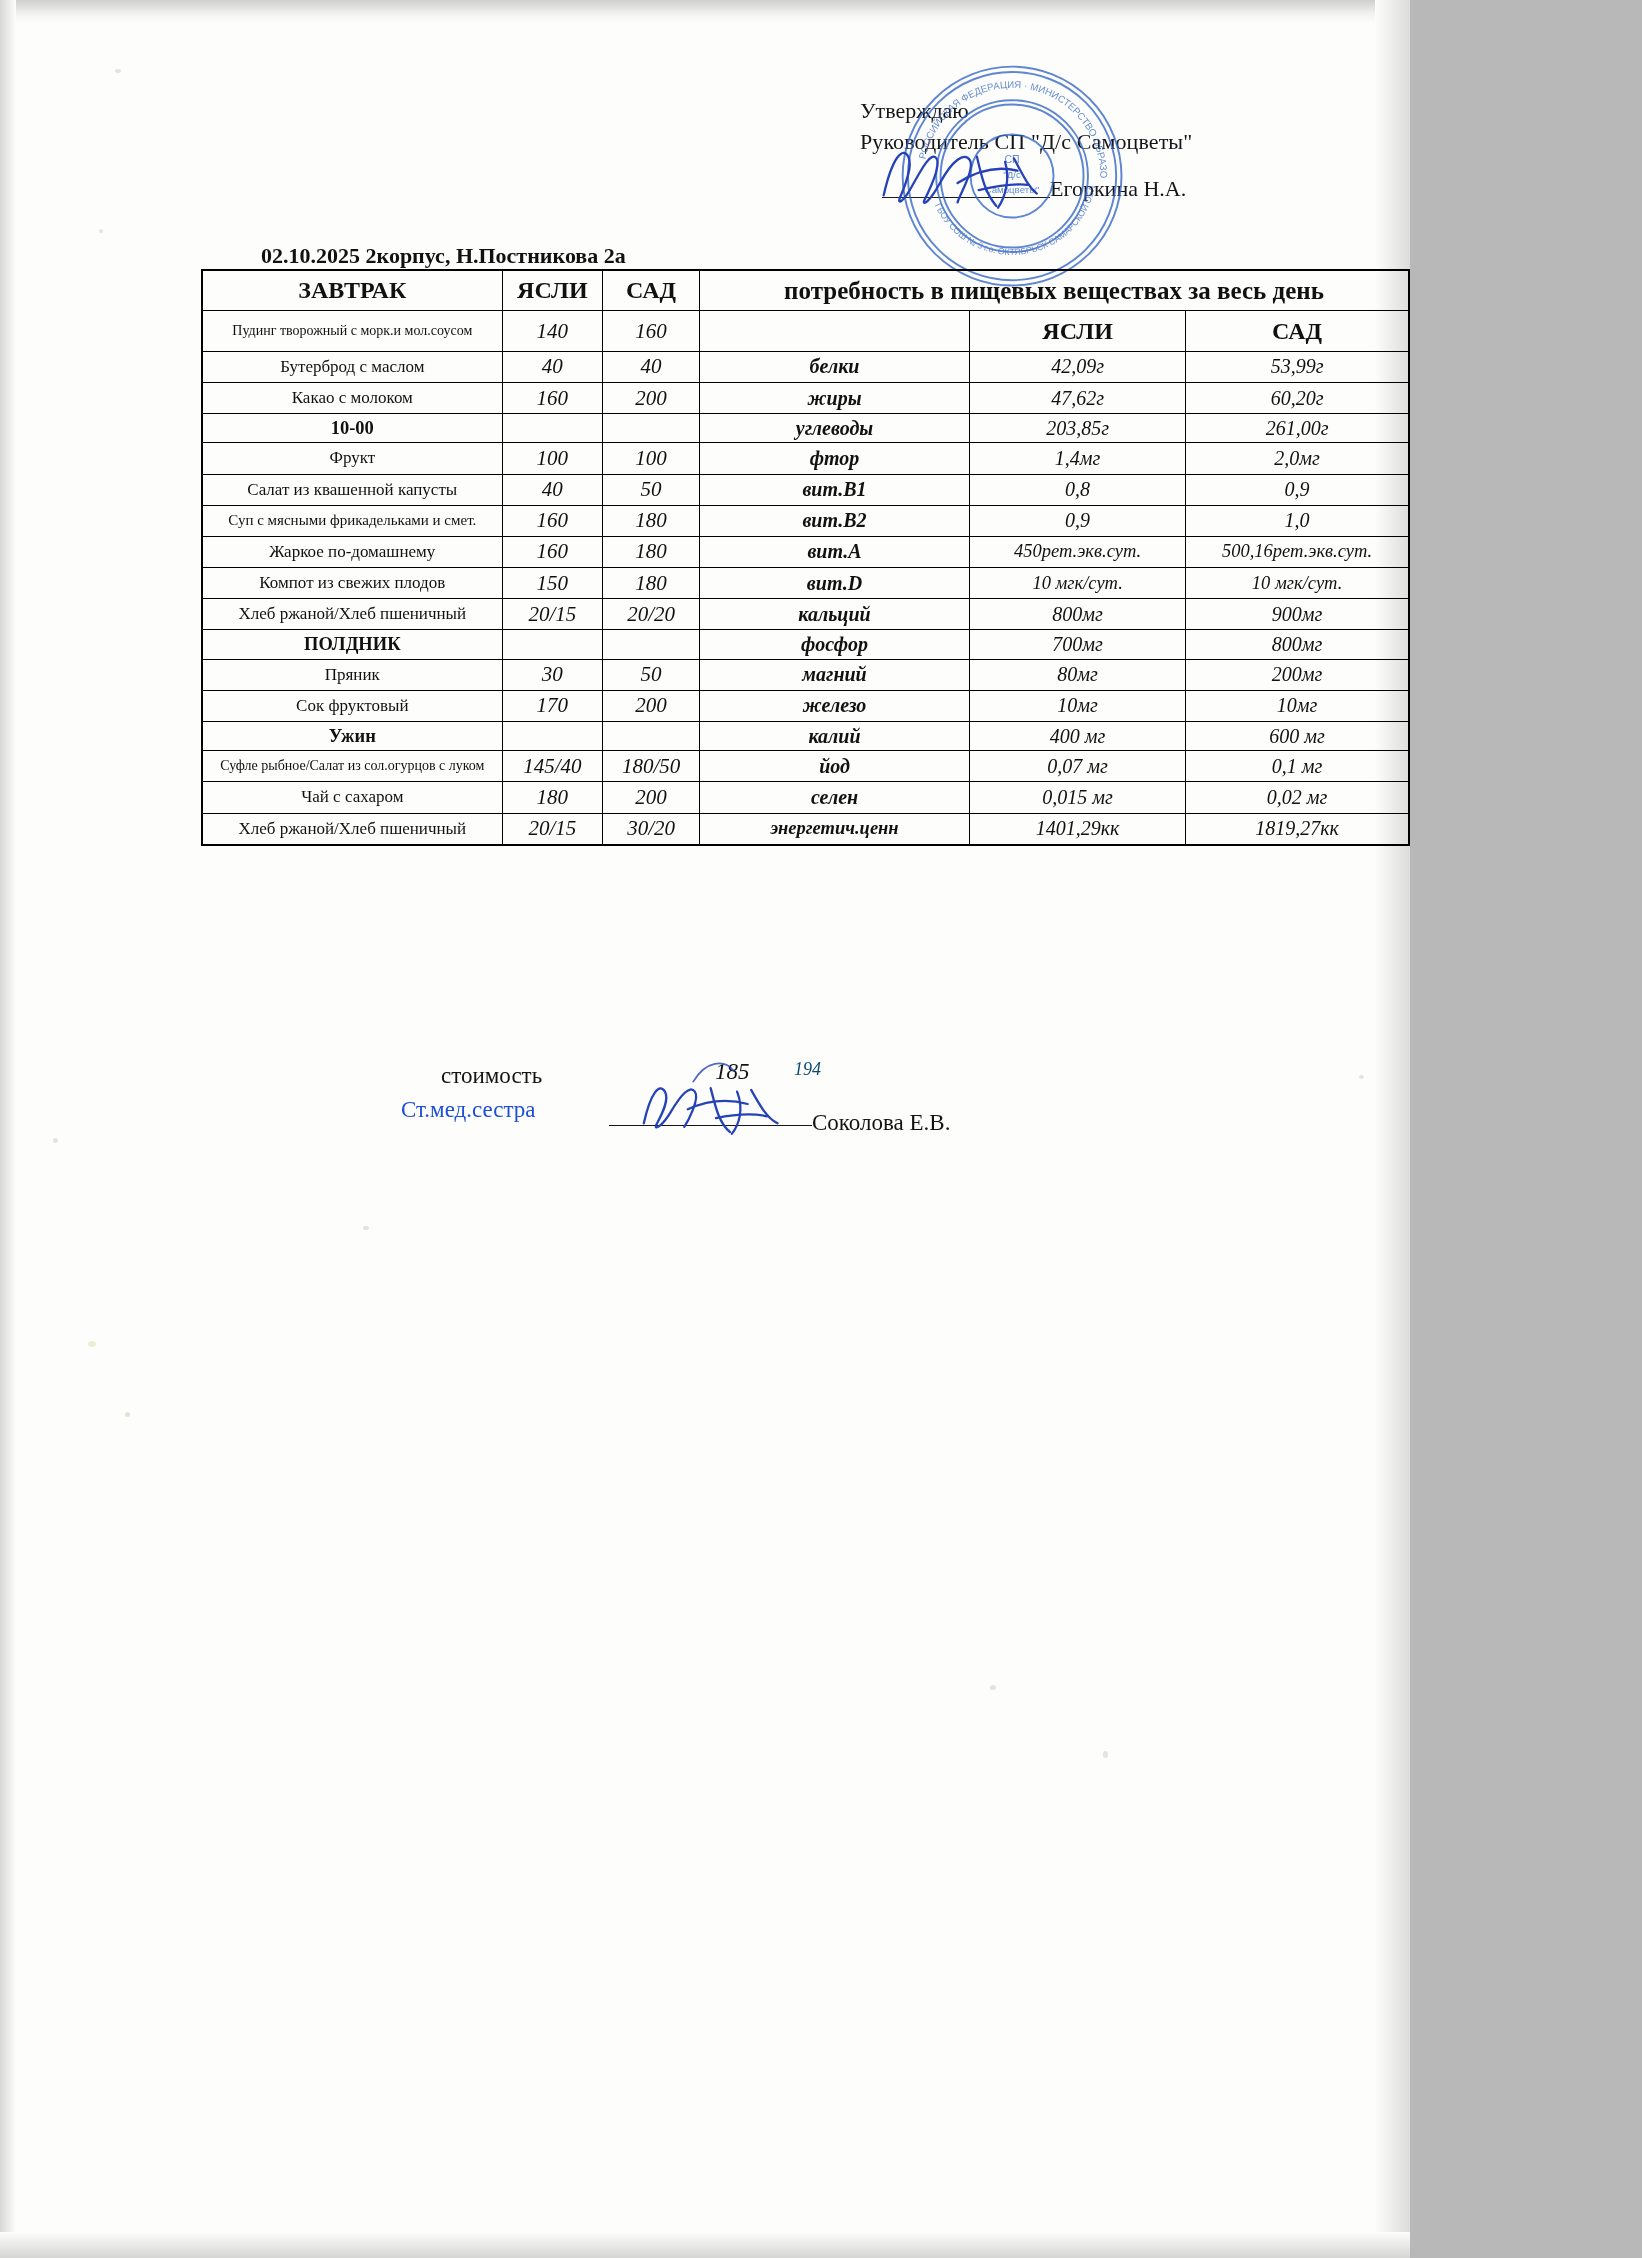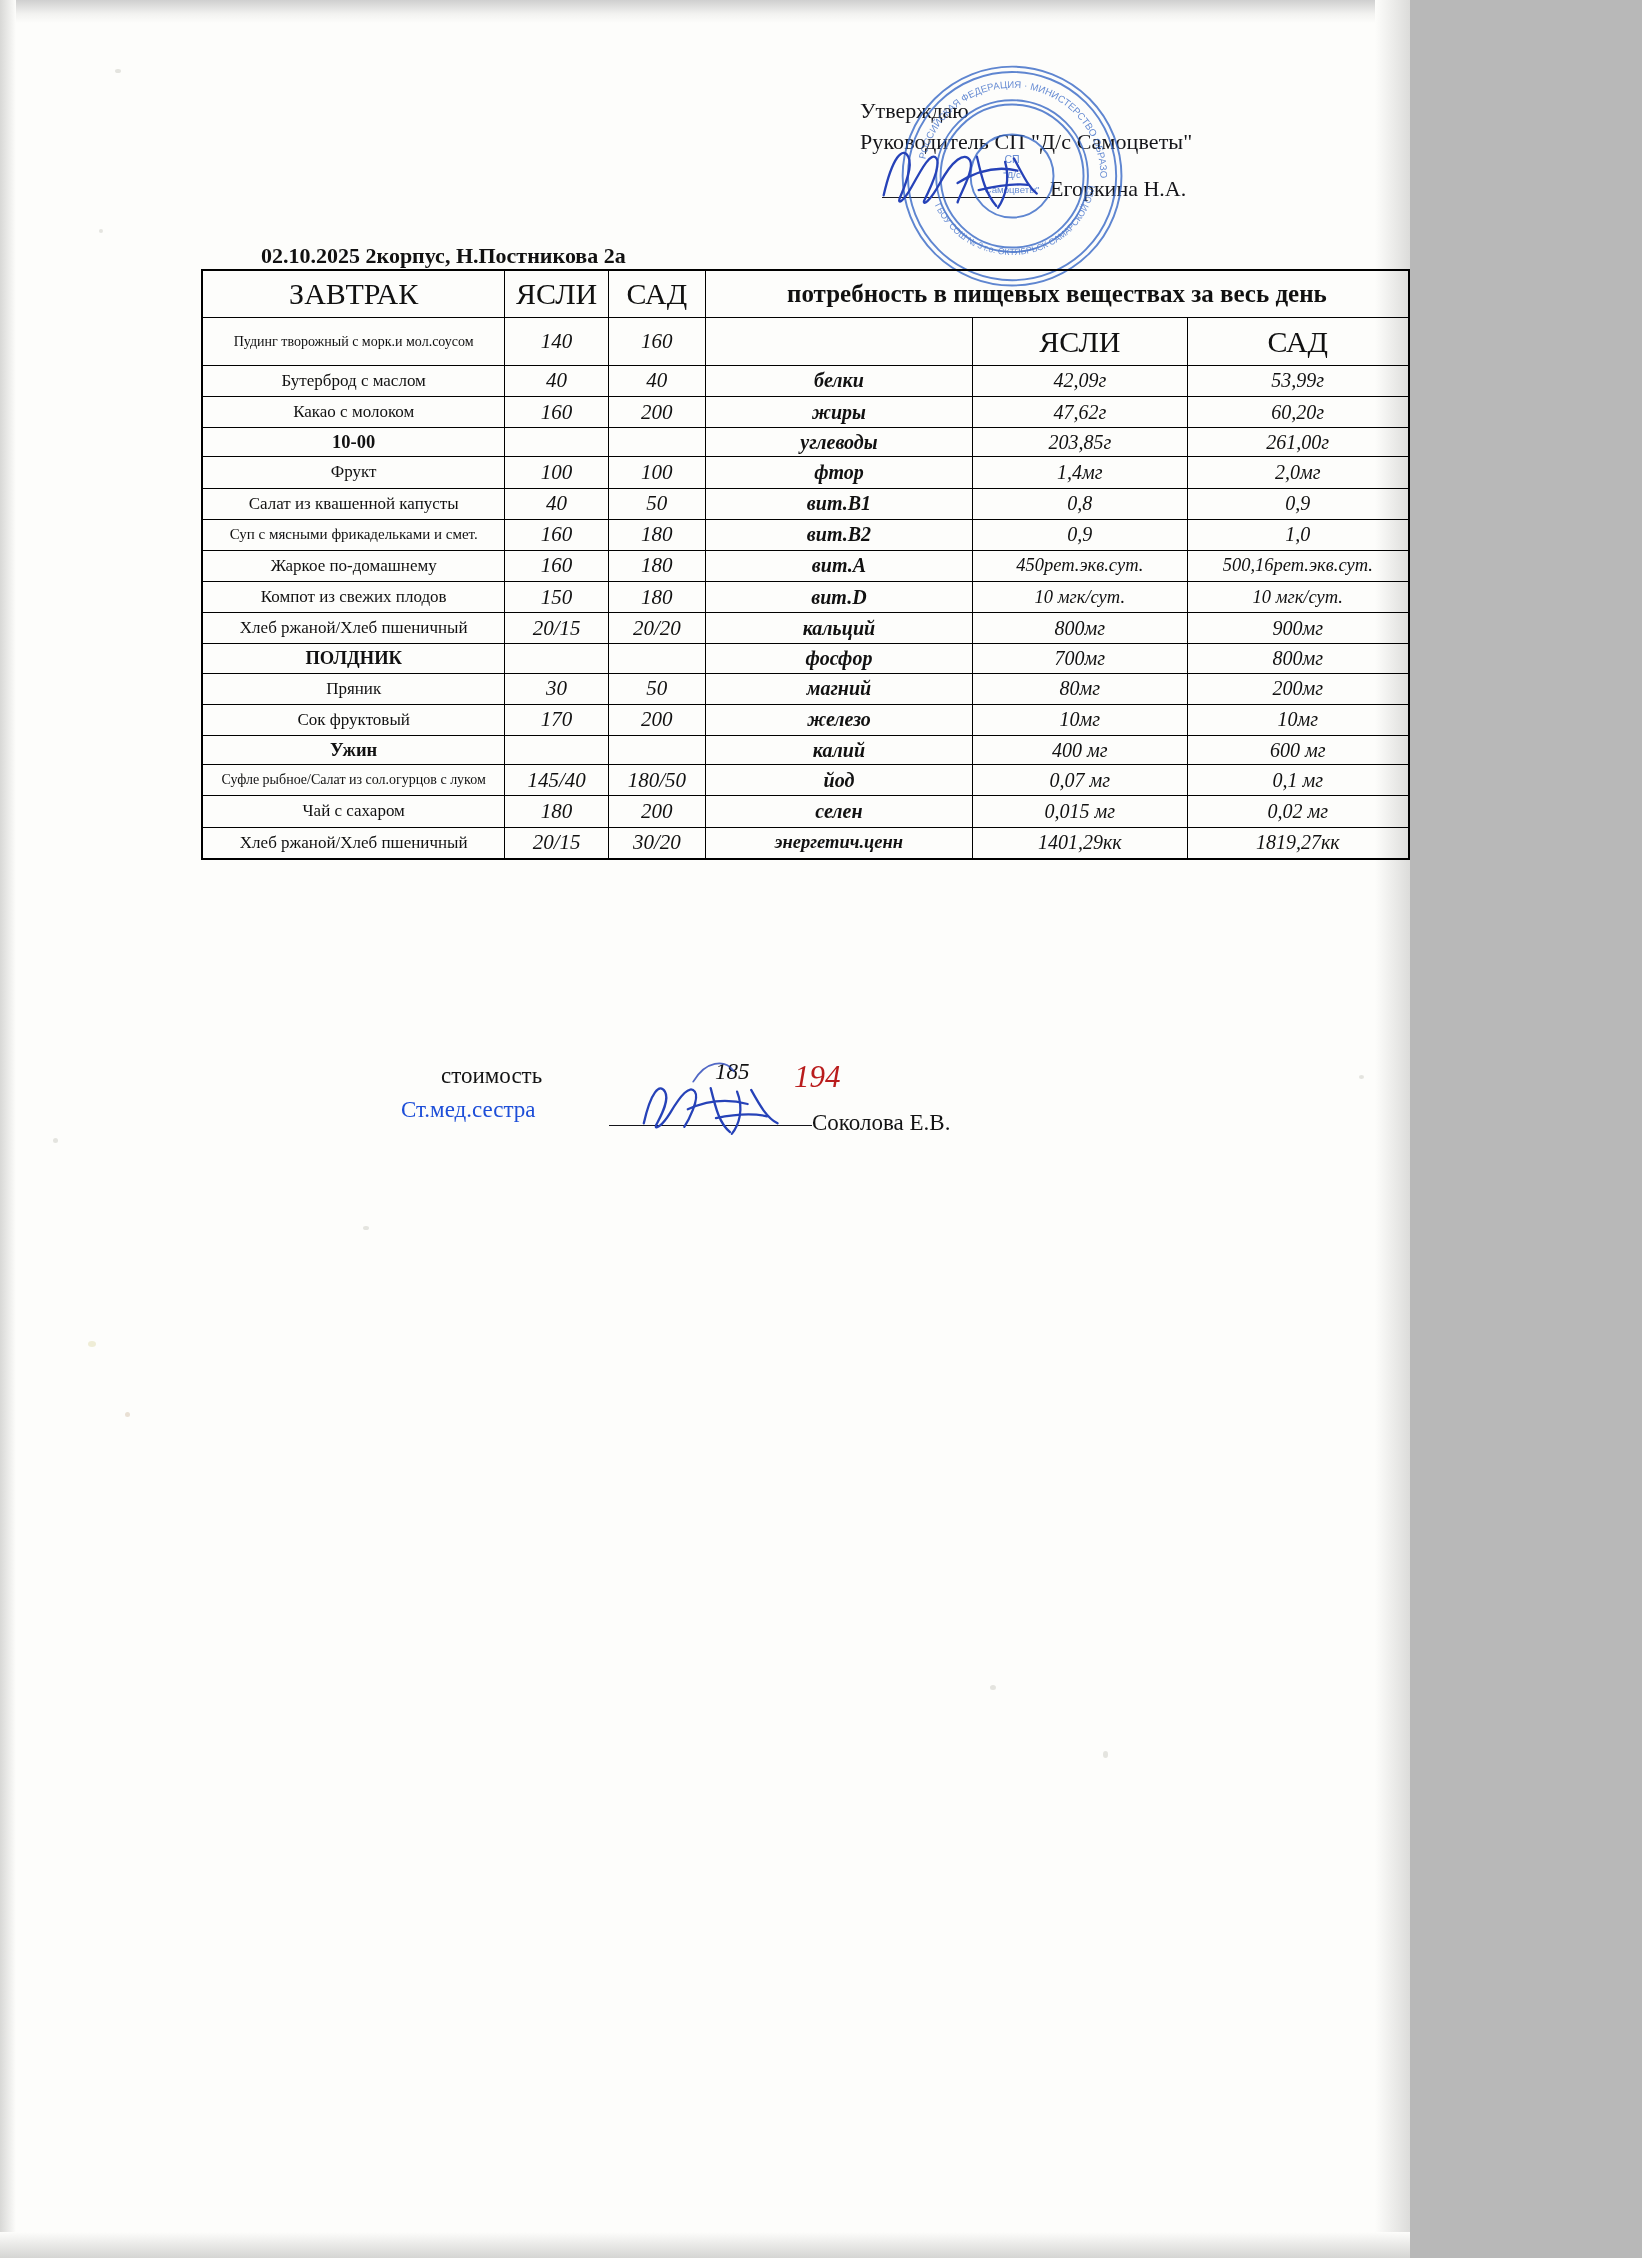--- a/index.html
+++ b/index.html
@@ -142,22 +142,22 @@
     font-weight: bold;
     padding: 3.5px 5.3px !important;
   }
   .cell-qty {
     font-family: "Liberation Serif", serif;
     font-style: italic;
     font-size: 21px;
     padding: 2.6px 3.5px !important;
   }
   .head-cell {
-    font-size: 30px;
-    font-weight: normal;
+    font-size: 24px;
+    font-weight: bold;
     padding: 6.2px 3.5px !important;
     margin-left: 6px;
   }
   .head-cell-wide {
     font-size: 25px;
     font-weight: bold;
     padding: 5px 7px !important;
   }
   .cell-nutr {
     font-size: 20px;
@@ -188,23 +188,23 @@
     top: 1059px;
     font-size: 23px;
     font-style: italic;
     color: #131313;
     margin-left: 36px;
   }
   .cost-v2 {
     position: absolute;
     left: 794px;
     top: 1059px;
-    font-size: 31px;
+    font-size: 18px;
     font-style: italic;
-    color: #b91c1c;
+    color: #0c4a6e;
   }
   .nurse-label {
     position: absolute;
     left: 401px;
     top: 1097px;
     font-size: 23px;
     color: #1d4ed8;
   }
   .nurse-name {
     position: absolute;

